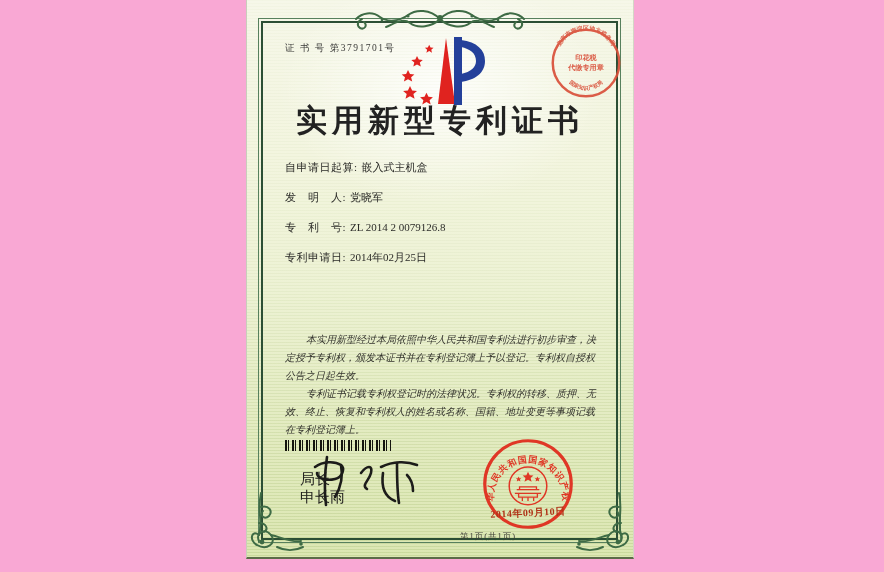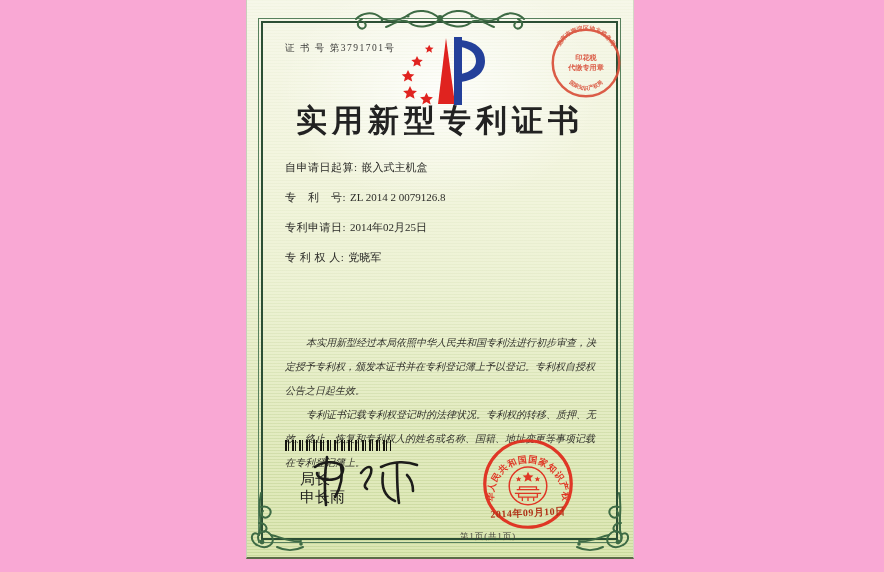--- a/index.html
+++ b/index.html
@@ -32,21 +32,21 @@
          font-size:31px;font-weight:bold;letter-spacing:5px;color:#222;}
 
   .logo{position:absolute;left:148px;top:34px;width:92px;height:74px;}
   .top-seal{position:absolute;left:301px;top:25px;width:76px;height:76px;opacity:.92;}
 
   .fields{position:absolute;left:38px;top:160px;width:320px;}
   .field-row{height:14px;margin-bottom:16px;font-size:11px;color:#2b2b28;white-space:nowrap;}
   .field-row .lab{letter-spacing:.5px;}
   .field-row .val{margin-left:4px;}
 
-  .paras{position:absolute;left:38px;top:331px;width:313px;font-size:10px;line-height:24px;
+  .paras{position:absolute;left:38px;top:331px;width:313px;font-size:10px;line-height:18px;
          color:#33332d;font-style:italic;}
   .paras p{margin:0;text-indent:21px;}
 
   .barcode{position:absolute;left:38px;top:440px;width:106px;height:11px;
     background:repeating-linear-gradient(90deg,
       #15150f 0 2px, rgba(0,0,0,0) 2px 3px,
       #15150f 3px 4px, rgba(0,0,0,0) 4px 7px,
       #15150f 7px 9px, rgba(0,0,0,0) 9px 10px,
       #15150f 10px 11px, rgba(0,0,0,0) 11px 14px);}
 
@@ -146,27 +146,27 @@
       <text x="40" y="47" text-anchor="middle" font-size="7.5" fill="#d9503a" font-weight="bold">代缴专用章</text>
     </svg>
 
     <div class="title">实用新型专利证书</div>
 
     <div class="fields">
       <div class="field-row">
         <span class="lab">自申请日起算:</span><span class="val">嵌入式主机盒</span>
       </div>
       <div class="field-row">
+        <span class="lab">发　明　人:</span><span class="val">党晓军</span>
+      </div>
+      <div class="field-row">
         <span class="lab">专　利　号:</span><span class="val">ZL 2014 2 0079126.8</span>
       </div>
       <div class="field-row">
         <span class="lab">专利申请日:</span><span class="val">2014年02月25日</span>
-      </div>
-      <div class="field-row">
-        <span class="lab">专 利 权 人:</span><span class="val">党晓军</span>
       </div>
     </div>
 
     <div class="paras">
       <p>本实用新型经过本局依照中华人民共和国专利法进行初步审查，决定授予专利权，颁发本证书并在专利登记簿上予以登记。专利权自授权公告之日起生效。</p>
       <p>专利证书记载专利权登记时的法律状况。专利权的转移、质押、无效、终止、恢复和专利权人的姓名或名称、国籍、地址变更等事项记载在专利登记簿上。</p>
     </div>
 
     <div class="barcode"></div>
 

